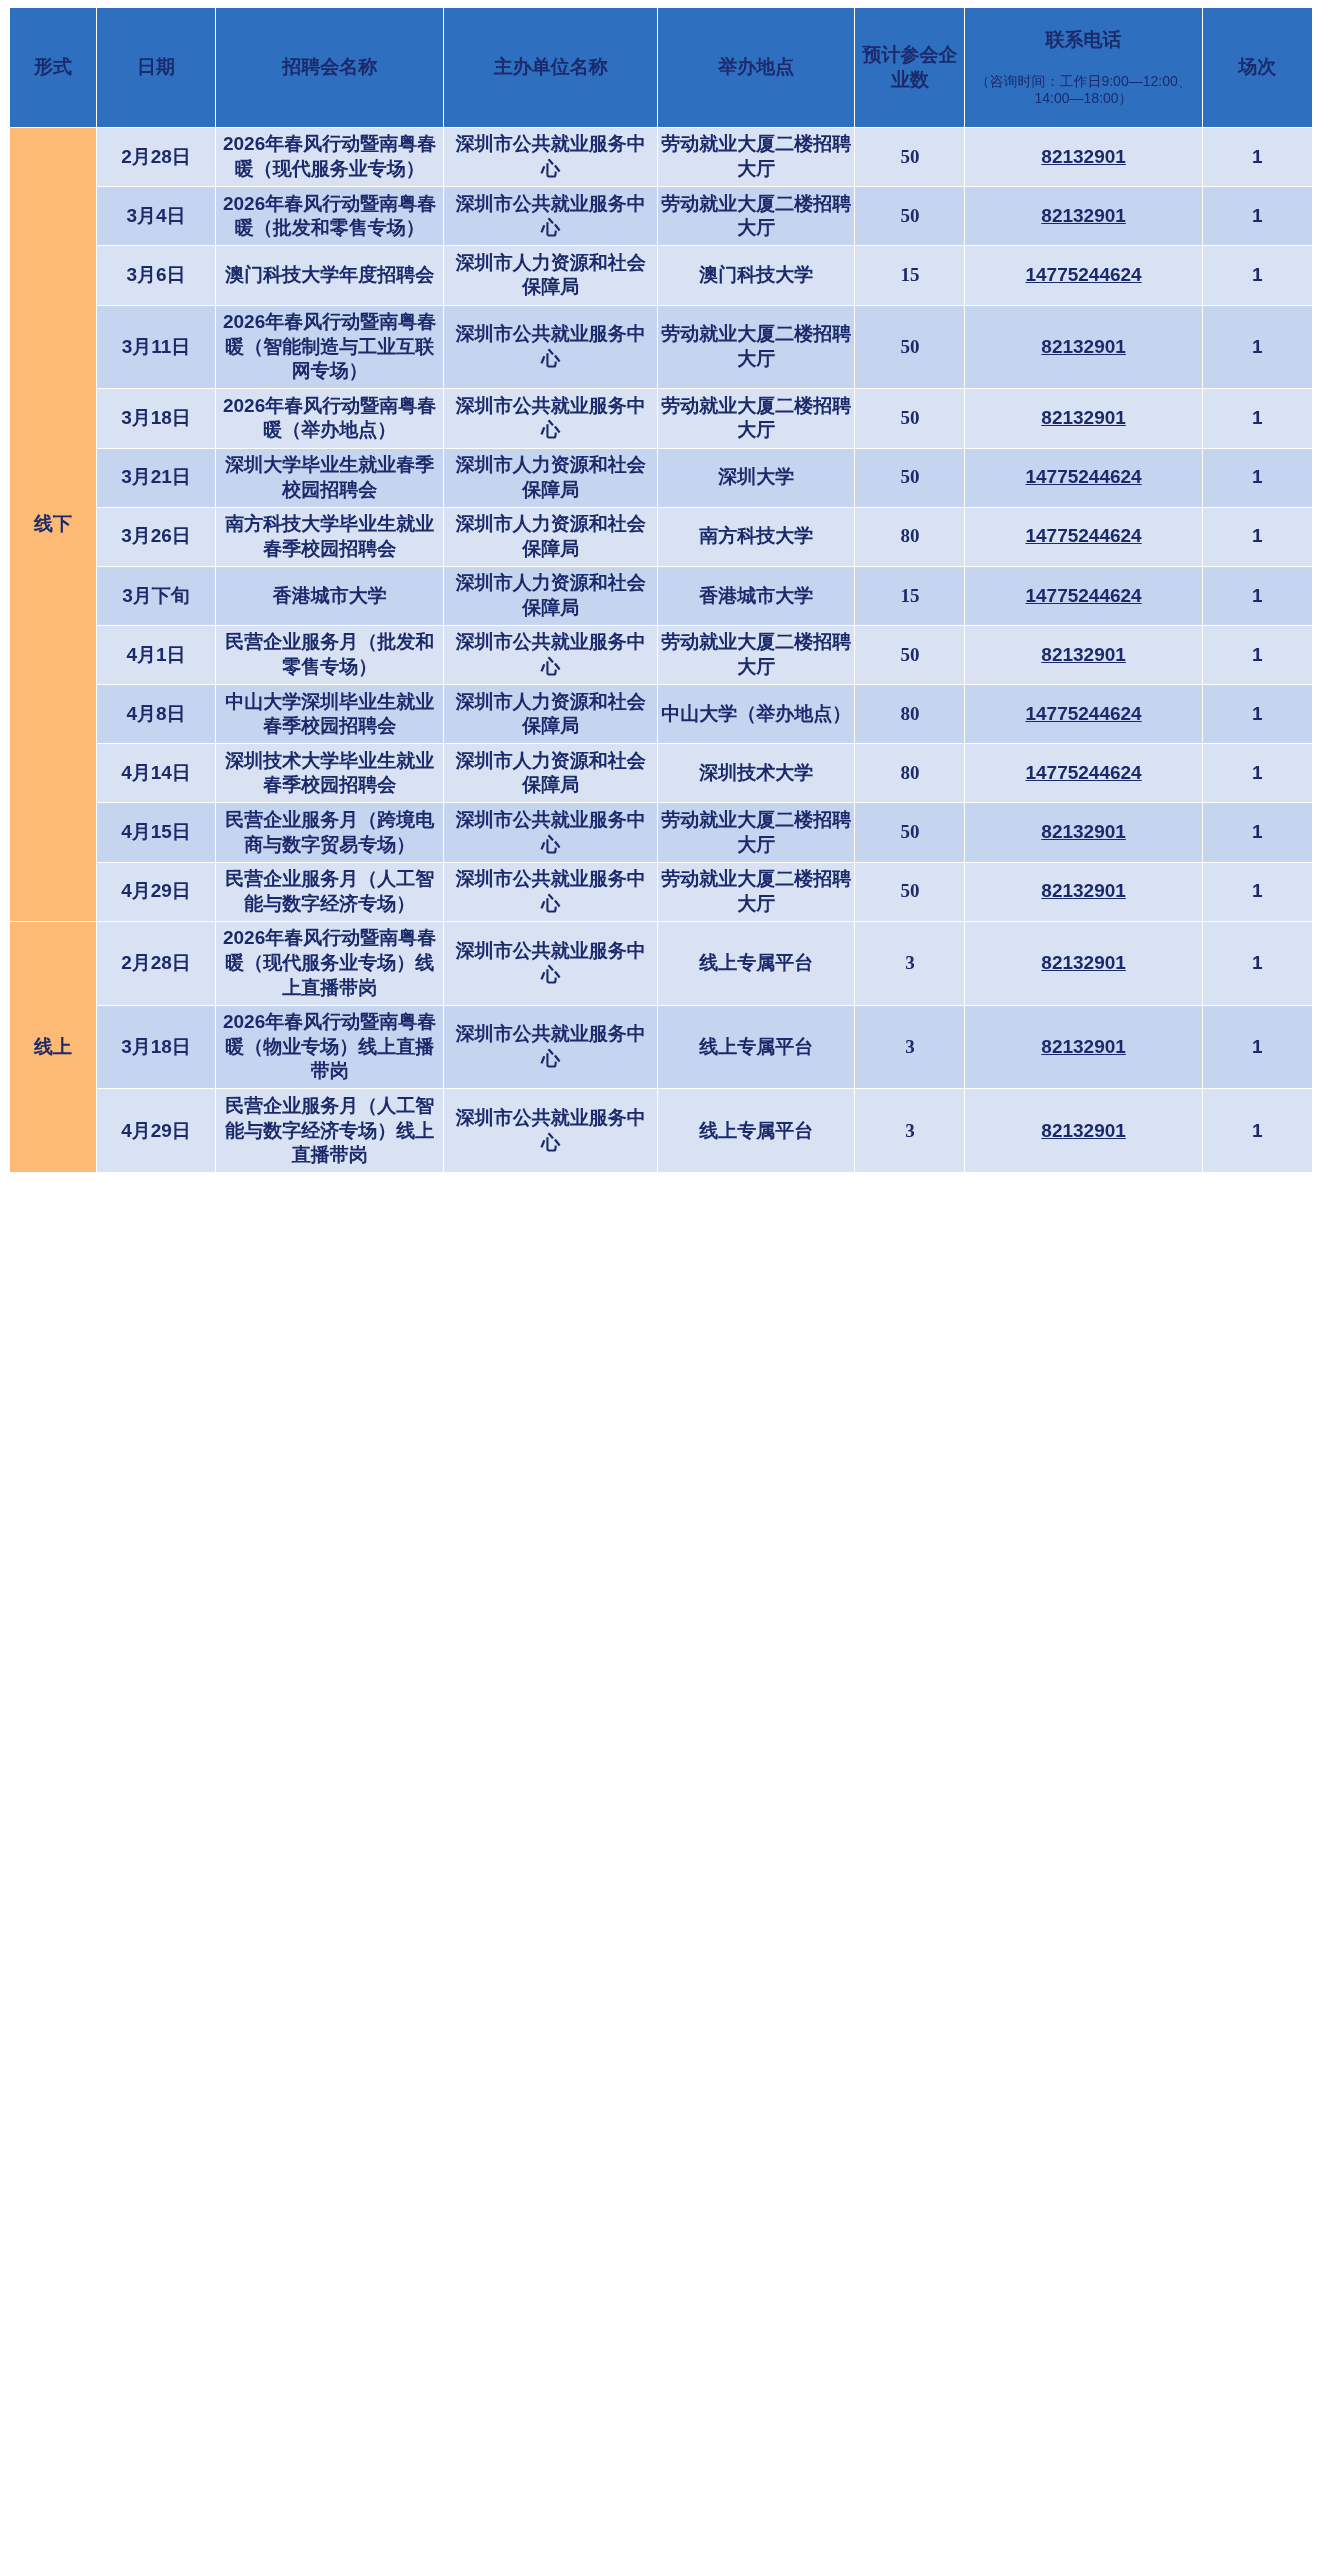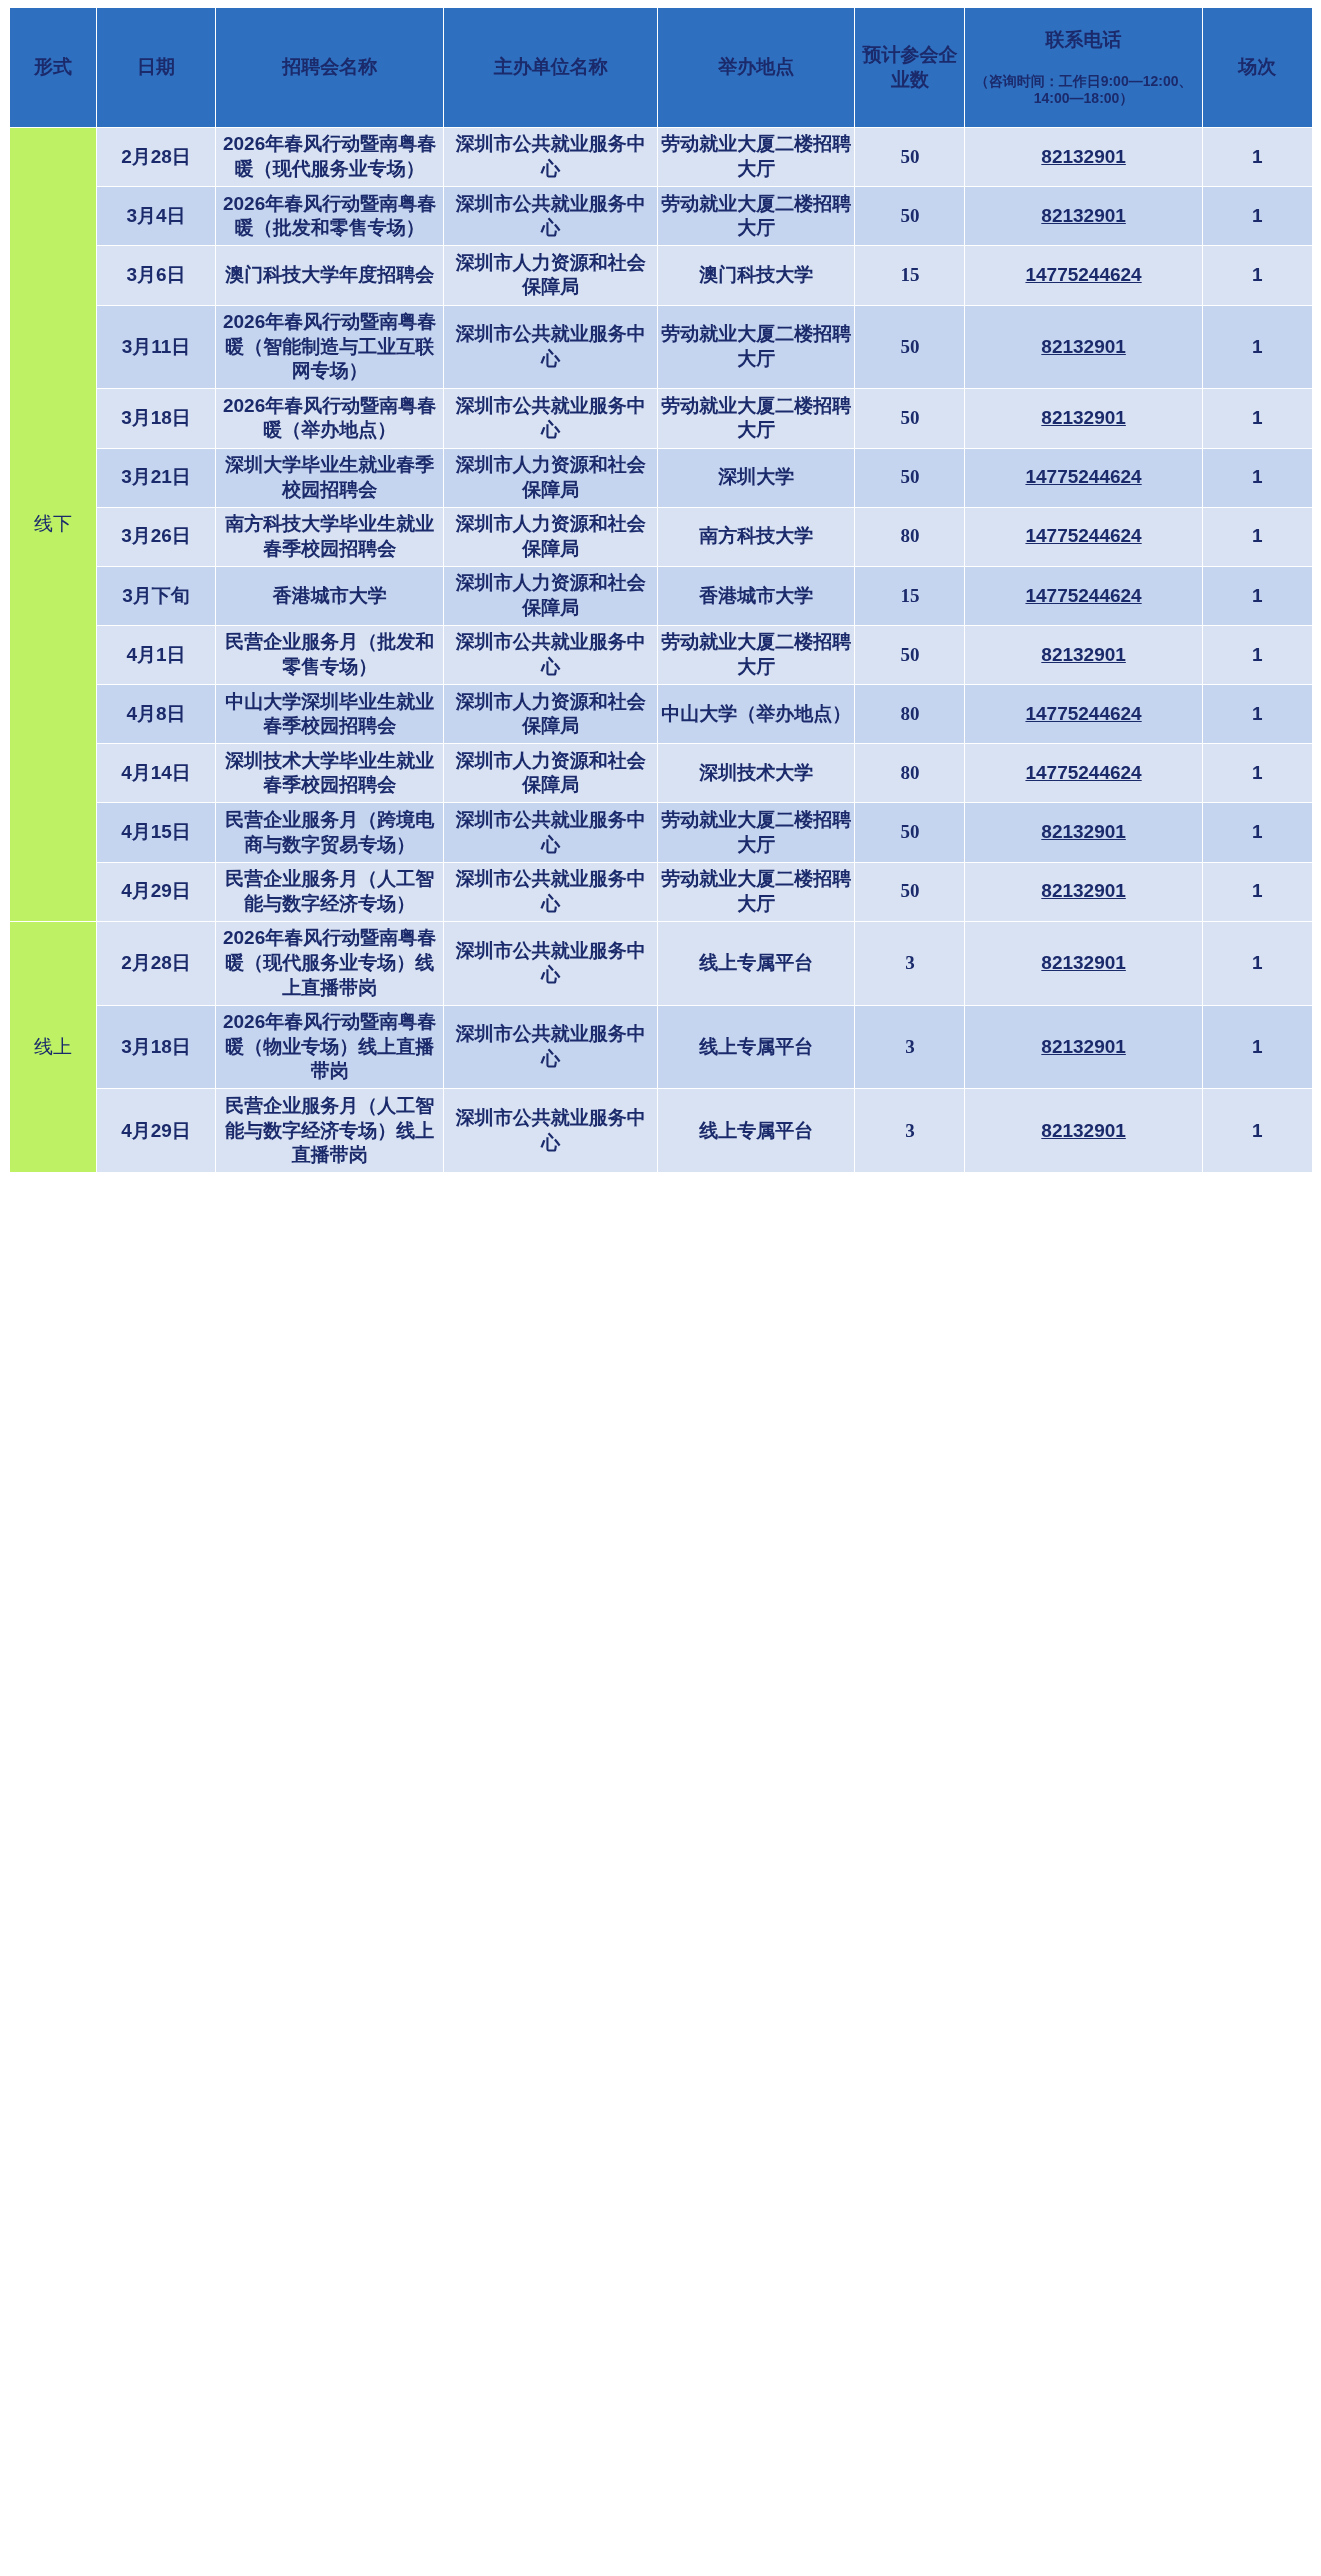--- a/index.html
+++ b/index.html
@@ -34,35 +34,35 @@
     background: #2f6fc0;
     color: #ffffff;
     font-weight: bold;
     font-size: 22px;
     height: 110px;
     padding: 2.9px 1.5px;
   }
   thead th .sub {
     display: block;
     font-size: 14px;
-    font-weight: bold;
+    font-weight: normal;
     line-height: 1.25;
     margin-top: 20px;
   }
   tbody td {
     background: #d8e2f3;
     font-weight: bold;
   }
   tbody td.alt {
     background: #c6d5ef;
   }
   td.mode {
     font-size: 22px;
-    font-weight: normal;
-    background: #bef264;
+    font-weight: bold;
+    background: #fdba74;
   }
   td.date { font-size: 20px; }
   td.name { font-size: 19px; }
   td.org  { font-size: 19px; }
   td.place{ font-size: 19px; margin-left: 44px; }
   td.num  { font-size: 20.5px; font-family: Liberation Serif, serif; }
   td.tel  { font-size: 20px; text-decoration: underline; }
   td.sess { font-size: 20.5px; }
 
   col.c-mode  { width: 81px; }

